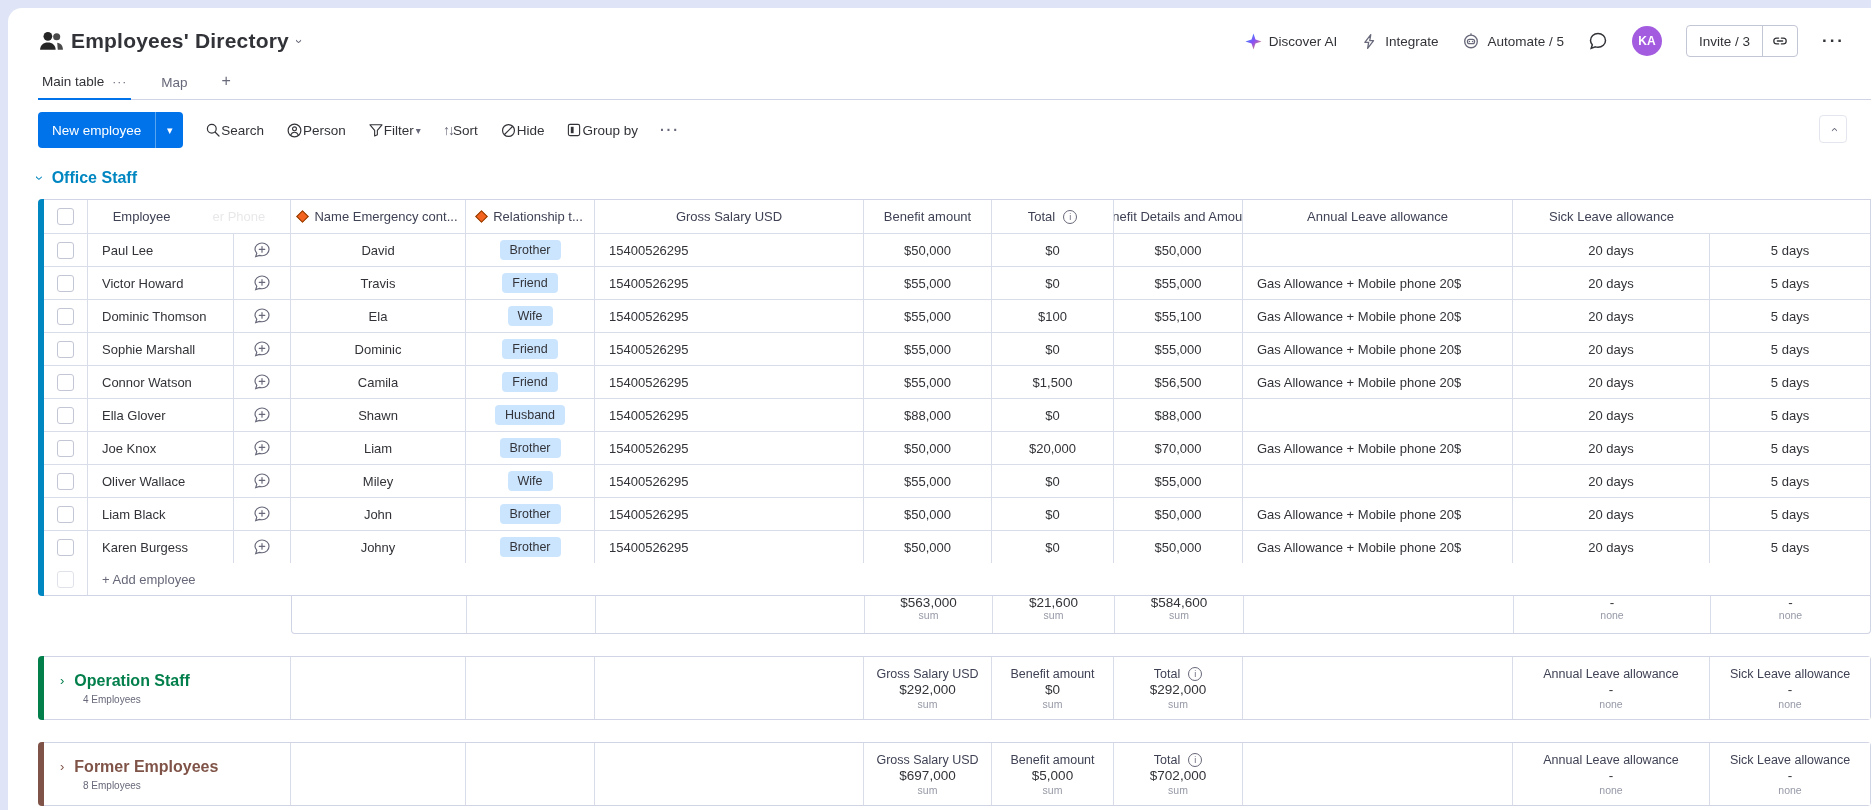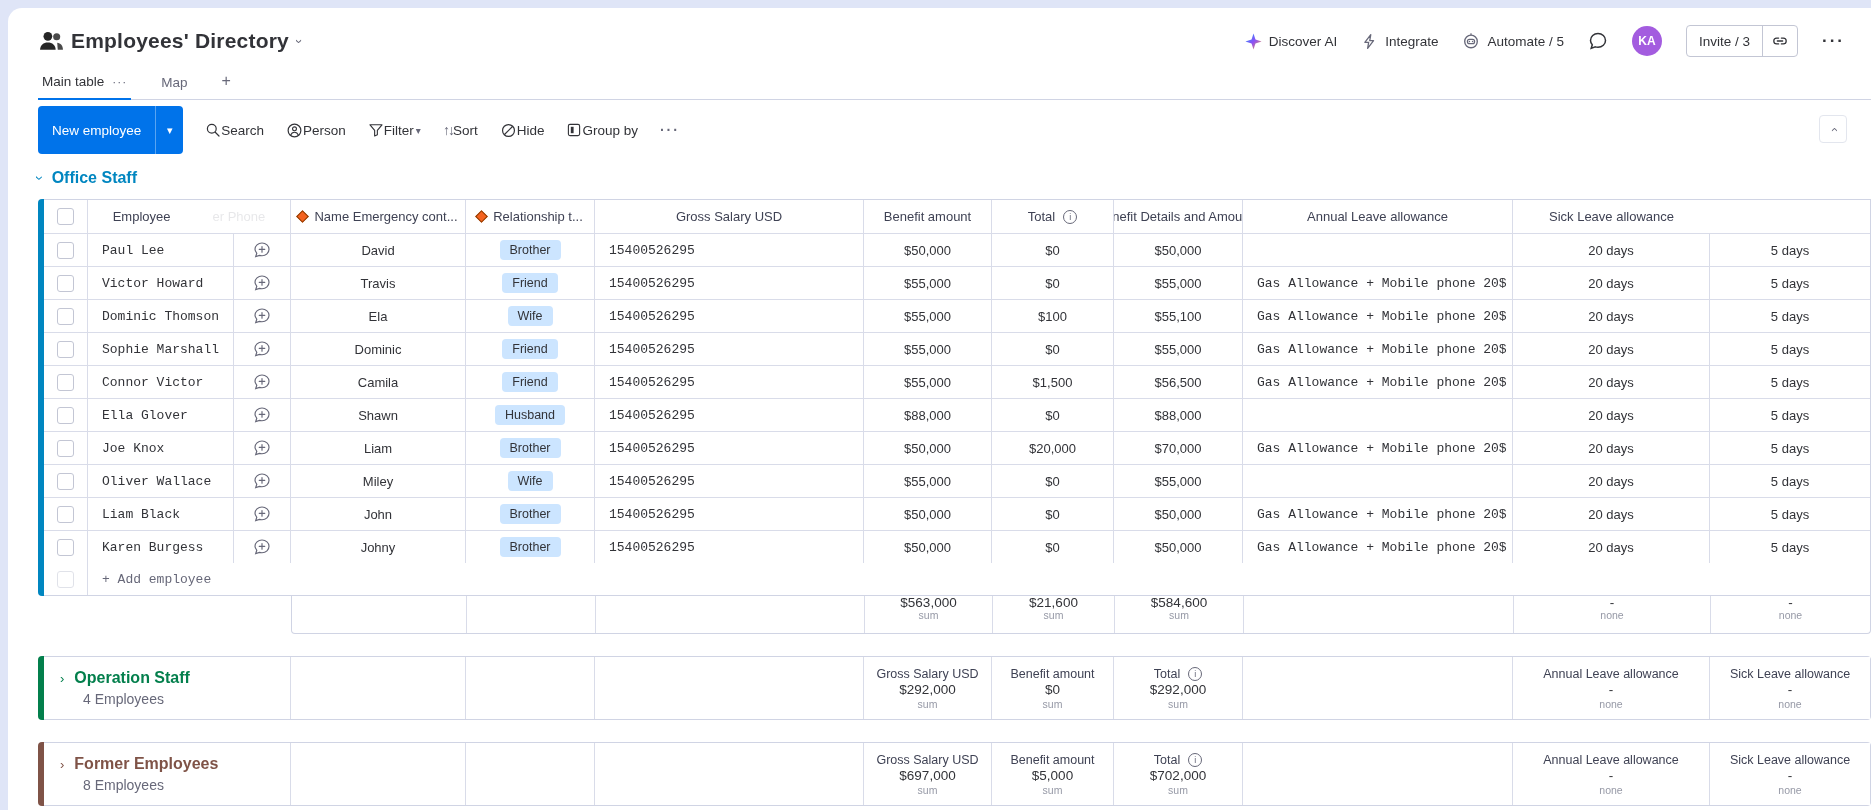--- a/index.html
+++ b/index.html
@@ -29,21 +29,21 @@
   .invite-link { display:flex; align-items:center; padding:0 8px; border-left:1px solid #c3c6d4; cursor:pointer; }
   .dots { font-size:17px; font-weight:700; letter-spacing:2px; color:#323338; cursor:pointer; }
   
   .tabs { display:flex; align-items:flex-end; gap:26px; margin-top:8px; border-bottom:1px solid #d0d4e4; height:32px; }
   .tab { display:flex; align-items:center; gap:8px; font-size:13.5px; color:#676879; padding:0 4px 9px 4px; cursor:pointer; }
   .tab.active { color:#323338; border-bottom:2px solid #0073ea; margin-bottom:-1px; font-weight:400; }
   .tab-dots { color:#676879; font-size:12px; letter-spacing:1px; }
   .tab-add { font-size:16px; color:#676879; }
   
   .toolbar { display:flex; align-items:center; gap:22px; margin-top:13px; height:34px; position:relative; padding-right:40px; }
-  .btn-new { display:flex; align-items:stretch; height:48px; border-radius:4px; overflow:hidden; }
+  .btn-new { display:flex; align-items:stretch; height:36px; border-radius:4px; overflow:hidden; }
   .btn-new-main { background:var(--accent); color:#fff; font-size:13.5px; display:flex; align-items:center; padding:0 14px; cursor:pointer; }
   .btn-new-caret { background:var(--accent); color:#fff; width:28px; display:flex; align-items:center; justify-content:center;
                    border-left:1px solid rgba(255,255,255,.35); cursor:pointer; font-size:11px; }
   .tool { display:flex; align-items:center; font-size:13.5px; color:#323338; cursor:pointer; }
   .tool .caret { font-size:10px; color:#676879; margin-left:2px; }
   .sort-glyph { font-size:14px; color:#676879; letter-spacing:-2px; }
   .collapse-btn { position:absolute; right:24px; top:2px; width:28px; height:28px; border:1px solid #e3e6ee; border-radius:4px;
                   display:flex; align-items:center; justify-content:center; color:#676879; cursor:pointer; background:#fff; }
   .collapse-btn span { transform:rotate(-90deg); display:inline-block; font-size:13px; }
   
@@ -53,21 +53,21 @@
   
   :root { --cols: 44px 146px 57px 175px 129px 269px 128px 122px 129px 270px 197px minmax(150px,1fr); }
   .table { position:relative; margin-top:12px; padding-left:6px; }
   .gbar { position:absolute; left:0; top:0; bottom:0; width:6px; background:var(--office); border-radius:4px 0 0 4px; }
   .tbl-inner { border:1px solid #d0d4e4; border-left:none; }
   .grid-row { display:grid; grid-template-columns:var(--cols); border-bottom:1px solid #d9dce9; background:#fff; }
   .grid-row:last-child { border-bottom:none; }
   .c { display:flex; align-items:center; justify-content:center; height:32px; border-right:1px solid #d9dce9;
        font-size:13px; overflow:hidden; white-space:nowrap; }
   .c.last { border-right:none; }
-  .c.left { justify-content:flex-start; padding-left:14px;font-family:Liberation Mono, monospace; }
+  .c.left { justify-content:flex-start; padding-left:14px; }
   .header-row .c { height:33px; color:#3f4254; }
   .hdr-label { position:relative;gap:40px; }
   .ghost { opacity:.12; margin-left:2px; }
   .diamond { width:9px; height:9px; background:#f4621f; border:1px solid #8a3c00; transform:rotate(45deg); margin-right:7px; flex:0 0 auto; }
   .cb { width:17px; height:17px; border:1px solid #c3c6d4; border-radius:3px; background:#fff; }
   .badge { background:var(--badge); color:#323338; font-size:12.5px; padding:3px 10px; border-radius:4px; }
   .info-i { width:14px; height:14px; border:1px solid #676879; border-radius:50%; color:#676879; font-size:9px;
             display:inline-flex; align-items:center; justify-content:center; margin-left:8px; font-style:normal; }
   .chat-svg { display:block; }
   .add-row .c { color:#676879; }
@@ -81,21 +81,21 @@
   
   .cgroup { position:relative; padding-left:6px; margin-top:22px; }
   .cgroup .tbl-inner { border-radius:0 4px 4px 0; }
   .cgrid { display:grid; grid-template-columns:var(--cols); background:#fff; }
   .cgrid .cc { border-right:1px solid #d9dce9; height:62px; display:flex; flex-direction:column; align-items:center; justify-content:center; gap:2px; }
   .cgrid .cc.last { border-right:none; }
   .cgrid .title-cell { grid-column:span 3; align-items:flex-start; padding-left:16px; justify-content:center; }
   .cg-name-row { display:flex; align-items:center; gap:10px; }
   .cg-chev { font-size:13px; display:inline-block; }
   .cg-name { font-size:16px; font-weight:700; }
-  .cg-count { font-size:14px; color:#676879; margin-left:23px; margin-top:2px; }
+  .cg-count { font-size:10px; color:#676879; margin-left:23px; margin-top:2px; }
   .col-label { font-size:12.5px; color:#3f4254; display:flex; align-items:center; }
   svg.icon { flex:0 0 auto; }
 </style>
 </head>
 <body>
 
 <div class="panel">
 
   <div class="topbar">
     <div class="title-wrap">
@@ -360,21 +360,21 @@
     <div class="c">$55,000</div>
     <div class="c left">Gas Allowance + Mobile phone 20$</div>
     <div class="c">20 days</div>
     <div class="c last">5 days</div>
   </div>
 
   <div class="grid-row body-row">
     <div class="c">
               <span class="cb"></span>
             </div>
-    <div class="c left">Connor Victor</div>
+    <div class="c left">Connor Watson</div>
     <div class="c">
       <svg class="chat-svg" width="18" height="18" viewBox="0 0 20 20">
         <path d="M10 2.2c4.4 0 7.8 3.1 7.8 7.1s-3.4 7.1-7.8 7.1c-1 0-2-.16-2.8-.45L3 17.3l1.2-3.7C3.3 12.4 2.2 11 2.2 9.3 2.2 5.3 5.6 2.2 10 2.2z" fill="none" stroke="#676879" stroke-width="1.3"></path>
         <path d="M10 6.2v6.2M6.9 9.3h6.2" stroke="#676879" stroke-width="1.3" stroke-linecap="round"></path>
       </svg>
     </div>
     <div class="c">Camila</div>
     <div class="c">
               <span class="badge">Friend</span>
             </div>

